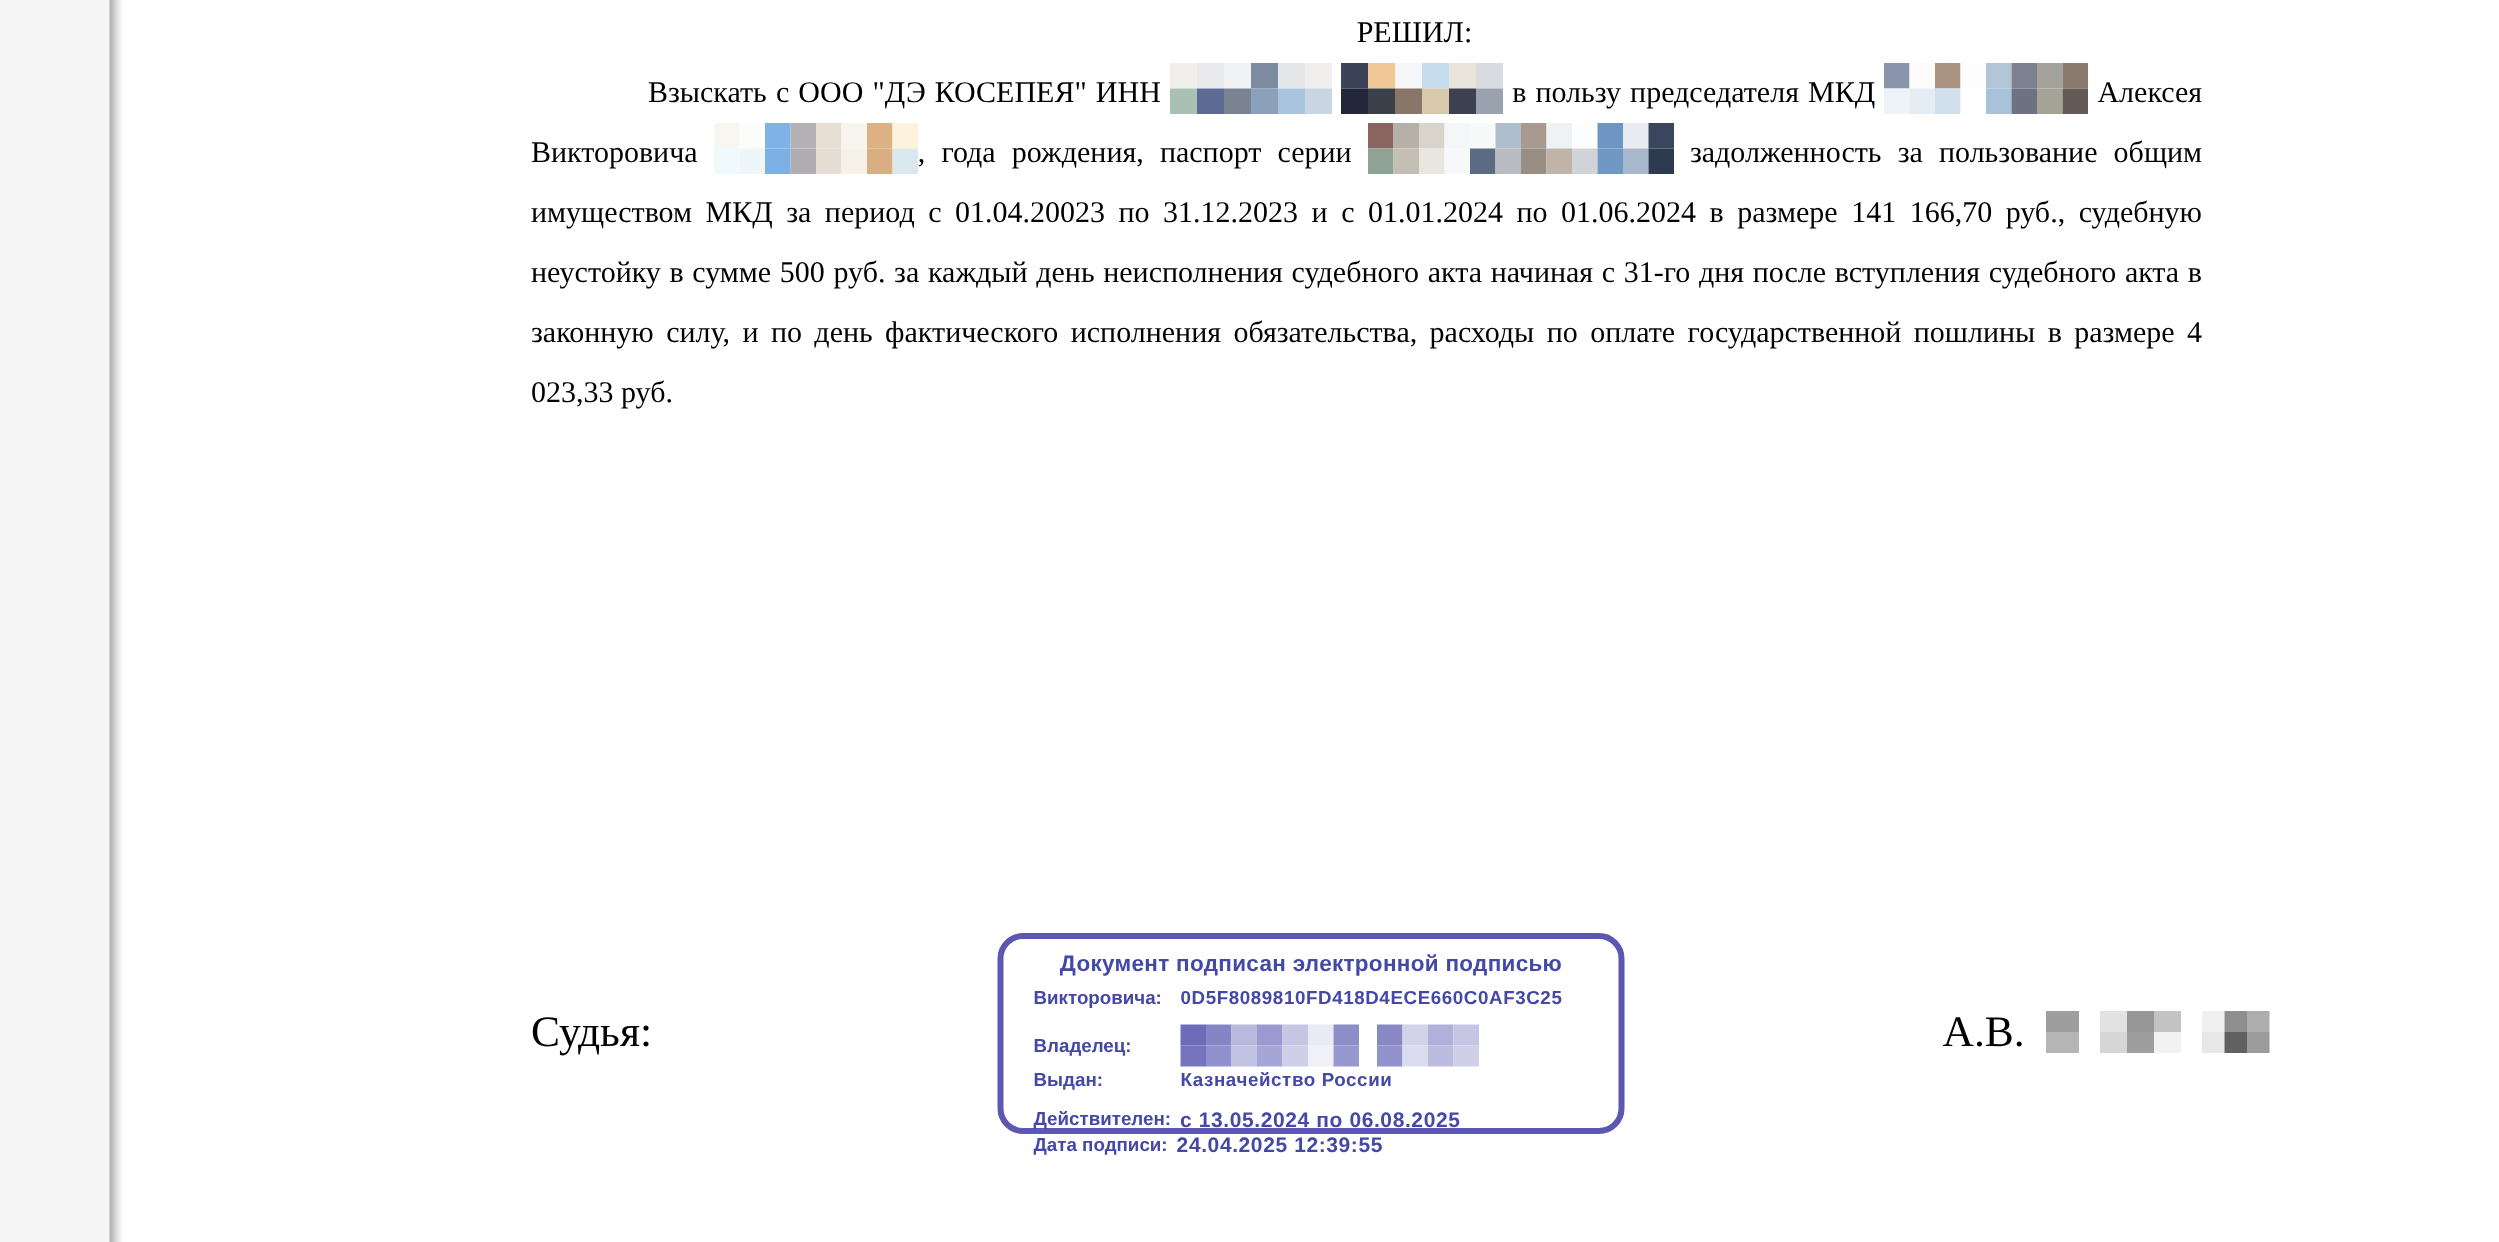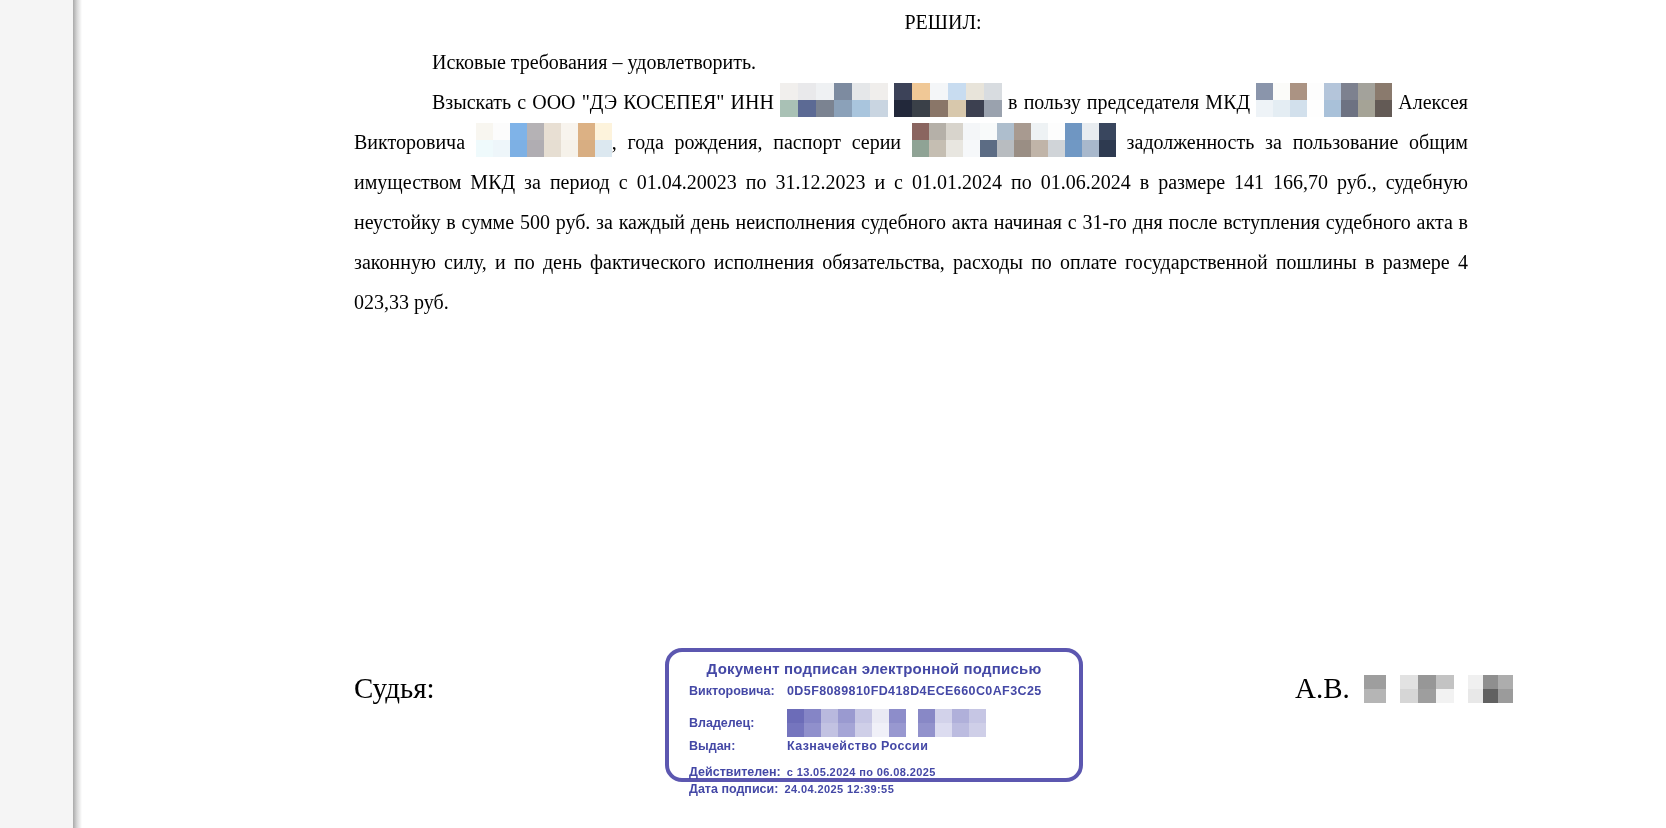--- a/index.html
+++ b/index.html
@@ -27,45 +27,44 @@
 
   .judge-label { position:absolute; left:272px; top:672px; font-size:29px; color:#000; }
   .judge-name  { position:absolute; left:1213px; top:672px; font-size:29px; color:#000; white-space:nowrap; }
   .judge-name .mosaic { vertical-align:-5px; margin-left:14px; }
 
   
   .stamp {
     position:absolute; left:583px; top:622px; width:418px; height:134px;
     box-sizing:border-box; border:4px solid #5c57b0; border-radius:17px;
     background:#ffffff; color:#4448a6;
-    font-family:"Liberation Sans", sans-serif; font-weight:bold;margin-top:26px;
+    font-family:"Liberation Sans", sans-serif; font-weight:bold;
   }
   .stamp-title { font-size:15px; text-align:center; margin-top:8px; letter-spacing:0.2px; }
   .stamp-rows { margin:5px 0 0 20px; font-size:12.5px; }
   .srow { display:flex; line-height:18px; align-items:center; }
   .srow .slabel { width:98px; flex:none; }
   .srow .svalue { letter-spacing:0.4px; }
   .srow.gap { margin-top:9px; }
   .srow.inlineval .slabel { width:auto; margin-right:6px;text-align:center; }
-  .srow.inlineval .svalue { font-size:11px; }
+  .srow.inlineval .svalue { font-size:14px; }
   .srow .mosaic { vertical-align:middle; margin-right:12px; }
   .srow.date-row { line-height:17px; }
 </style>
 </head>
 <body>
 
 <div class="gutter"></div>
 <div class="page-edge"></div>
 
 <div class="page">
 
   <div class="textcol">
     <div class="heading">РЕШИЛ:</div>
 
-    <p class="body-para"><span>Исковые требования – удовлетворить.</span></p>
 
     <p class="body-para"><span>Взыскать с ООО "ДЭ КОСЕПЕЯ" ИНН</span>
       <span class="mosaic"><span class="mrow">
             <span class="mcell" style="width: 18px; height: 17px; background: rgb(241, 239, 237);"></span>
             <span class="mcell" style="width: 18px; height: 17px; background: rgb(233, 233, 235);"></span>
             <span class="mcell" style="width: 18px; height: 17px; background: rgb(239, 241, 243);"></span>
             <span class="mcell" style="width: 18px; height: 17px; background: rgb(125, 139, 160);"></span>
             <span class="mcell" style="width: 18px; height: 17px; background: rgb(229, 231, 233);"></span>
             <span class="mcell" style="width: 18px; height: 17px; background: rgb(240, 238, 236);"></span>
           </span><span class="mrow">

